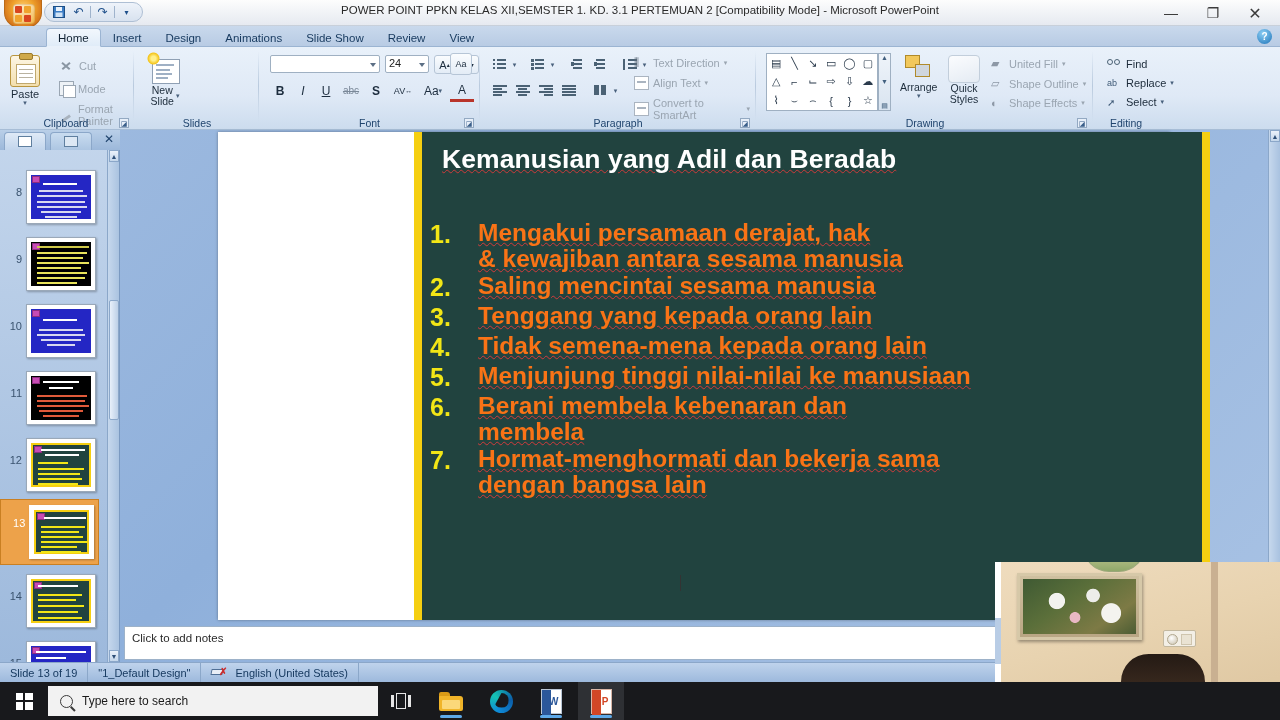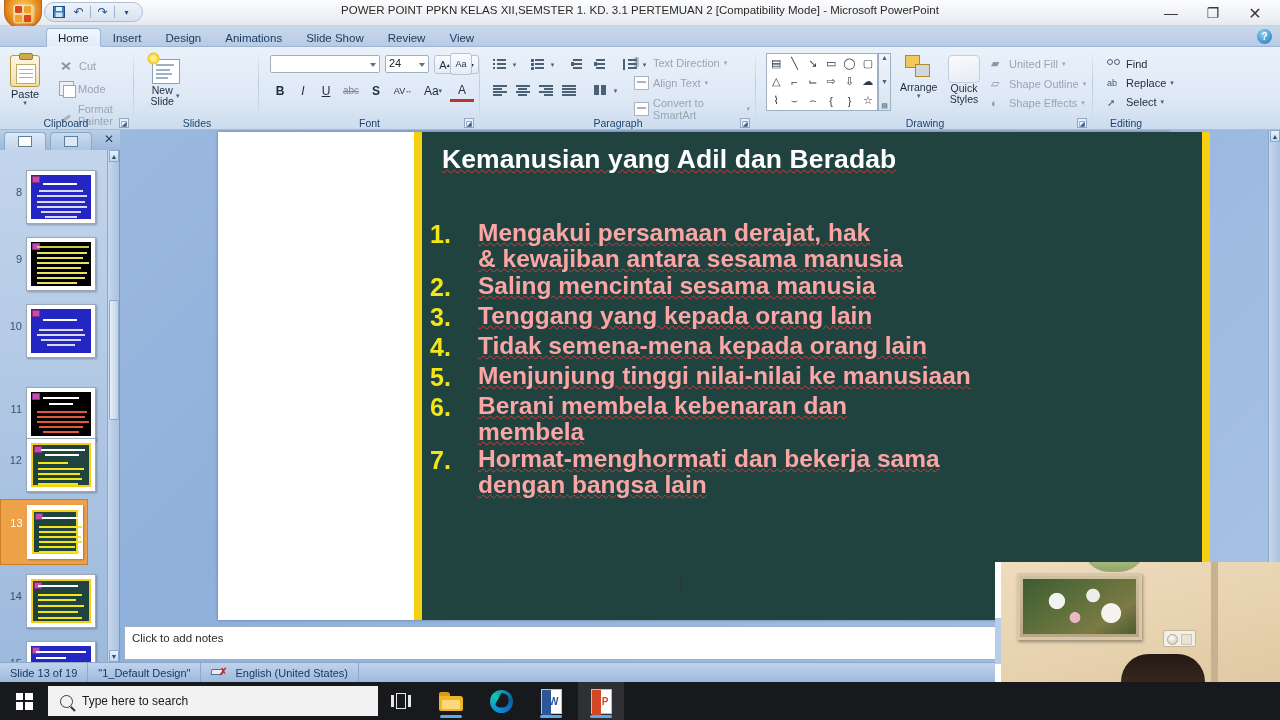--- a/index.html
+++ b/index.html
@@ -206,21 +206,21 @@
   .slide-body{position:absolute;left:204px;top:0;width:780px;height:488px;background:#21433f;}
   .stitle{
     position:absolute;left:20px;top:12px;width:740px;
     font-size:26.5px;font-weight:bold;color:#ffffff;
     letter-spacing:.1px;
   }
   .blist{position:absolute;left:4px;top:88px;width:770px;}
   .bitem{display:flex;align-items:flex-start;margin-bottom:1px;}
   .bnum{width:52px;flex:none;text-align:left;padding-left:4px;
         font-size:25px;font-weight:bold;color:#f2e616;}
-  .btxt{font-size:24.5px;font-weight:bold;color:#fca5a5;line-height:1.06;}
+  .btxt{font-size:24.5px;font-weight:bold;color:#f97316;line-height:1.06;}
   .sq{ text-decoration: underline;
        text-decoration-color:#d23b3b;
        text-decoration-style: wavy;
        text-decoration-thickness:1px;
        text-underline-offset:1px; }
   .sqw{ text-decoration: underline;
         text-decoration-color:#cc3a3a;
         text-decoration-style: wavy;
         text-decoration-thickness:1px;
         text-underline-offset:1px; }
@@ -730,21 +730,21 @@
               <div class="t-badge"></div>
               <div class="t-line" style="left:12px;top:10px;width:34px;background:#fff;height:2px;"></div>
               <div class="t-line" style="left:8px;top:20px;width:44px;background:#d8d8f0;"></div>
               <div class="t-line" style="left:6px;top:25px;width:48px;background:#d8d8f0;"></div>
               <div class="t-line" style="left:10px;top:30px;width:40px;background:#d8d8f0;"></div>
               <div class="t-line" style="left:16px;top:35px;width:28px;background:#d8d8f0;"></div>
             </div>
           </div>
         </div>
 
-        <div class="thumb-row" style="top:221px;margin-top:16px;">
+        <div class="thumb-row" style="top:221px;">
           <div class="thumb-num">11</div>
           <div class="thumb">
             <div class="t-inner" style="background:#000;">
               <div class="t-badge"></div>
               <div class="t-line" style="left:12px;top:5px;width:36px;background:#fff;"></div>
               <div class="t-line" style="left:18px;top:11px;width:24px;background:#fff;"></div>
               <div class="t-line" style="left:6px;top:19px;width:50px;background:#e05a3a;"></div>
               <div class="t-line" style="left:6px;top:24px;width:48px;background:#e05a3a;"></div>
               <div class="t-line" style="left:6px;top:29px;width:52px;background:#e05a3a;"></div>
               <div class="t-line" style="left:8px;top:34px;width:44px;background:#e05a3a;"></div>
@@ -762,21 +762,21 @@
               <div class="t-line" style="left:12px;top:9px;width:34px;background:#fff;"></div>
               <div class="t-line" style="left:5px;top:17px;width:30px;background:#f2e616;"></div>
               <div class="t-line" style="left:5px;top:23px;width:46px;background:#f2e616;"></div>
               <div class="t-line" style="left:5px;top:28px;width:42px;background:#f2e616;"></div>
               <div class="t-line" style="left:5px;top:33px;width:44px;background:#f2e616;"></div>
               <div class="t-line" style="left:5px;top:38px;width:40px;background:#f2e616;"></div>
             </div>
           </div>
         </div>
 
-        <div class="thumb-row thumb-sel-wrap" style="top:349px;width:88px;">
+        <div class="thumb-row thumb-sel-wrap" style="top:349px;width:99px;">
           <div class="thumb-num" style="padding-top:12px;">13</div>
           <div class="thumb" style="border:1px solid #fff;">
             <div class="t-inner" style="background:#21433f;border:2px solid #f5cf11;">
               <div class="t-badge"></div>
               <div class="t-line" style="left:8px;top:5px;width:42px;background:#fff;"></div>
               <div class="t-line" style="left:5px;top:14px;width:44px;background:#f2e616;"></div>
               <div class="t-line" style="left:5px;top:19px;width:38px;background:#f2e616;"></div>
               <div class="t-line" style="left:5px;top:24px;width:42px;background:#f2e616;"></div>
               <div class="t-line" style="left:5px;top:29px;width:46px;background:#f2e616;"></div>
               <div class="t-line" style="left:5px;top:34px;width:36px;background:#f2e616;"></div>

